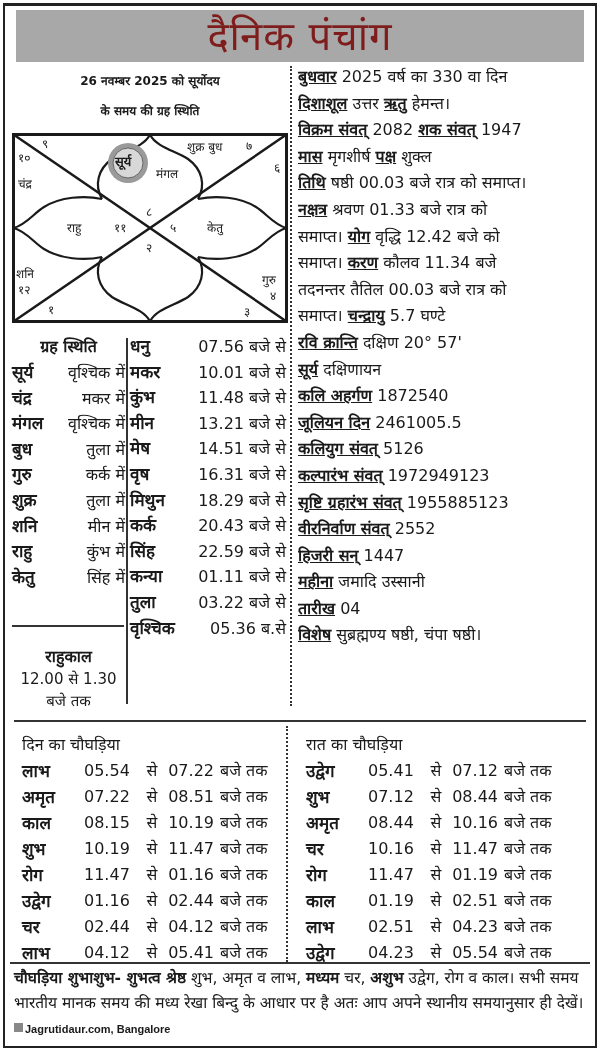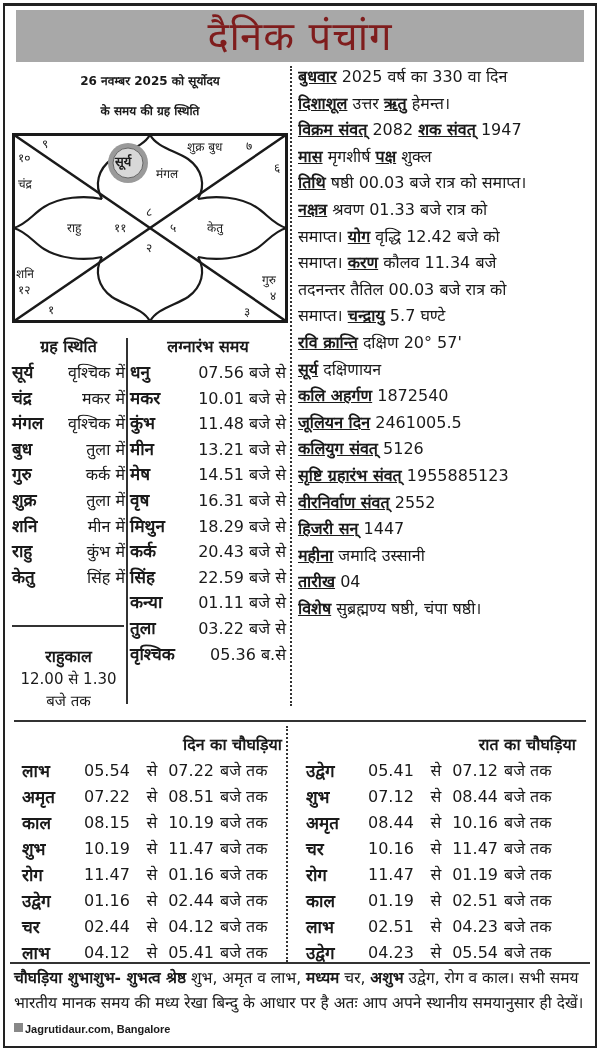--- a/index.html
+++ b/index.html
@@ -23,21 +23,21 @@
   .graha .head { text-align: center; font-weight: bold; height: 26px; line-height: 26px; }
   .graha .r { display: flex; justify-content: space-between; height: 25.6px; line-height: 25.6px; }
   .graha .r .p { font-weight: bold; font-size: 17px; }
   .lagna { position: absolute; left: 130px; top: 334px; width: 156px; font-size: 16px; }
   .lagna .head { text-align: center; font-weight: bold; height: 26px; line-height: 26px; }
   .lagna .r { display: flex; height: 25.6px; line-height: 25.6px; white-space: nowrap; }
   .lagna .r .s { font-weight: bold; font-size: 17px; width: 56px; }
   .lagna .r .t { flex: 1; text-align: right; }
   .rahu { position: absolute; left: 12px; top: 630px; width: 113px; text-align: center; font-size: 15px; line-height: 22px; }
   .chog { position: absolute; top: 732px; font-size: 16px; }
-  .chog .head { text-align: right; font-weight: bold; height: 26px; line-height: 26px; }
+  .chog .head { text-align: left; font-weight: normal; height: 26px; line-height: 26px; }
   .chog .r { display: flex; height: 26px; line-height: 26px; white-space: nowrap; }
   .chog .r .n { font-weight: bold; width: 62px; font-size: 17px; }
   .chog .r .a { width: 56px; }
   .chog .r .se { width: 24px; text-align: center; }
   .chog .r .b { width: 56px; text-align: right; padding-right: 6px; }
   .chog .r .tk { }
   .footer { position: absolute; left: 14px; top: 966px; width: 574px; font-size: 15.5px; line-height: 25px; }
   .footer b { font-weight: bold; }
   .footer .brand { font-family: "Liberation Sans", sans-serif; font-weight: bold; font-size: 11px; }
   .footer .sq { display: inline-block; width: 9px; height: 9px; background: #888; margin-right: 2px; vertical-align: 1px; }
@@ -106,20 +106,21 @@
   <div class="row"><b>नक्षत्र</b> <span>श्रवण 01.33 बजे रात्र को</span></div>
   <div class="row"><span>समाप्त।</span> <b>योग</b> <span>वृद्धि 12.42 बजे को</span></div>
   <div class="row"><span>समाप्त।</span> <b>करण</b> <span>कौलव 11.34 बजे</span></div>
   <div class="row"><span>तदनन्तर तैतिल 00.03 बजे रात्र को</span></div>
   <div class="row"><span>समाप्त।</span> <b>चन्द्रायु</b> <span>5.7 घण्टे</span></div>
   <div class="row"><b>रवि क्रान्ति</b> <span>दक्षिण 20° 57'</span></div>
   <div class="row"><b>सूर्य</b> <span>दक्षिणायन</span></div>
   <div class="row"><b>कलि अहर्गण</b> <span>1872540</span></div>
   <div class="row"><b>जूलियन दिन</b> <span>2461005.5</span></div>
   <div class="row"><b>कलियुग संवत्</b> <span>5126</span></div>
+  <div class="row"><b>कल्पारंभ संवत्</b> <span>1972949123</span></div>
   <div class="row"><b>सृष्टि ग्रहारंभ संवत्</b> <span>1955885123</span></div>
   <div class="row"><b>वीरनिर्वाण संवत्</b> <span>2552</span></div>
   <div class="row"><b>हिजरी सन्</b> <span>1447</span></div>
   <div class="row"><b>महीना</b> <span>जमादि उस्सानी</span></div>
   <div class="row"><b>तारीख</b> <span>04</span></div>
   <div class="row"><b>विशेष</b> <span>सुब्रह्मण्य षष्ठी, चंपा षष्ठी।</span></div>
 </div>
 
 <div class="graha">
   <div class="head">ग्रह स्थिति</div>
@@ -164,21 +165,20 @@
 <div class="vline" style="left:126px; top:338px; height:366px;"></div>
 <div class="hline" style="left:12px; top:625px; width:112px; height:1.5px;"></div>
 
 <div class="rahu">
   <div class="bold" style="font-size:16px;margin-top:16px;">राहुकाल</div>
   <div>12.00 से 1.30</div>
   <div>बजे तक</div>
 </div>
 
 <div class="lagna">
-  <div class="head">लग्नारंभ समय</div>
   <div class="r">
       <span class="s">धनु</span>
       <span class="t">07.56 बजे से</span>
     </div>
   <div class="r">
       <span class="s">मकर</span>
       <span class="t">10.01 बजे से</span>
     </div>
   <div class="r">
       <span class="s">कुंभ</span>

